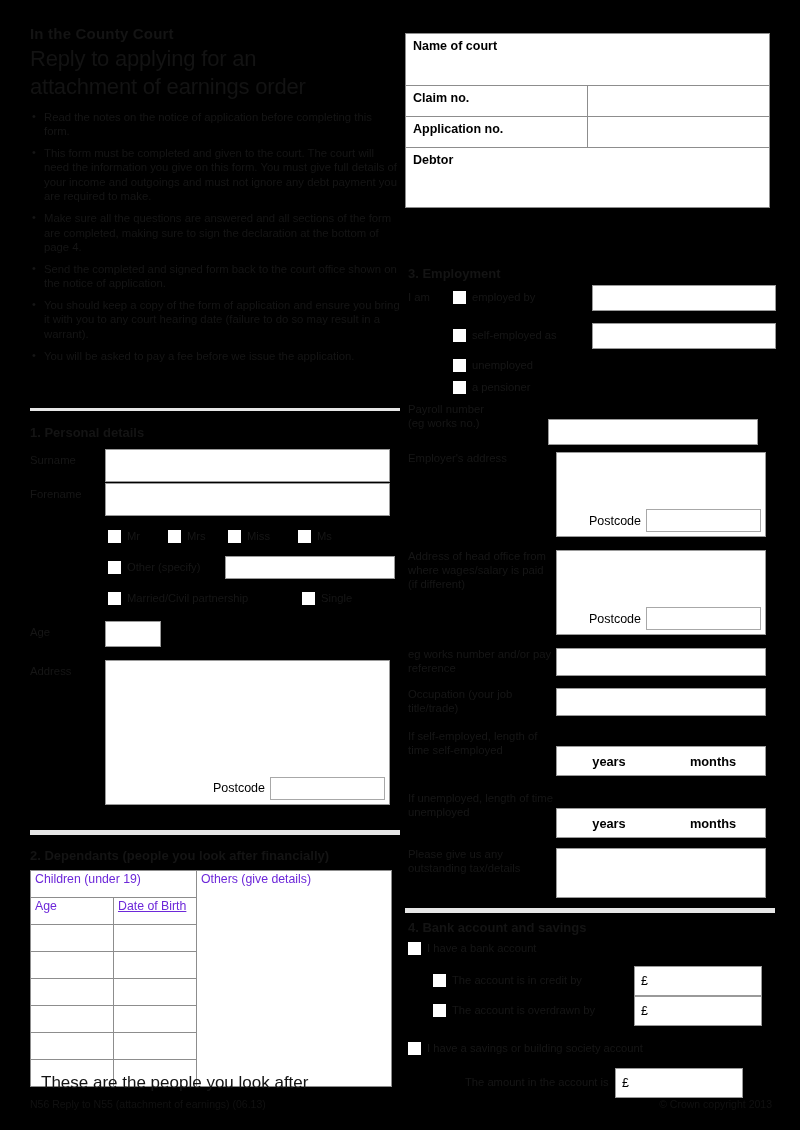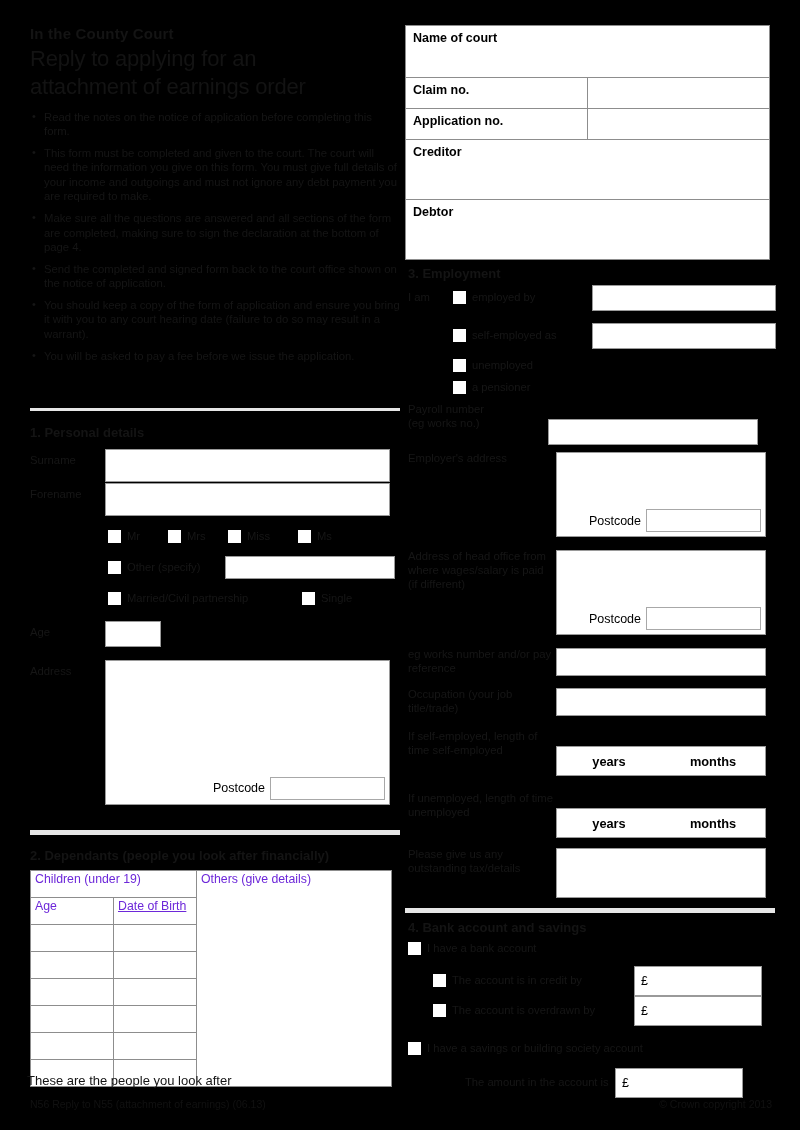--- a/index.html
+++ b/index.html
@@ -79,20 +79,21 @@
     margin: 0 0 8px 0;
     line-height: 1.2;
   }
 
   
   .court-table {
     border-collapse: collapse;
     width: 365px;
     background: #ffffff;
     table-layout: fixed;
+    margin-top: 8px;
   }
   .court-table td {
     border: 1px solid #8d8d8d;
     padding: 5px 7px 4px 7px;
     vertical-align: top;
     font-size: 12.5px;
     font-weight: 700;
     color: #000000;
     background: #ffffff;
     font-family: "Liberation Sans", sans-serif;
@@ -215,22 +216,22 @@
   }
   .footer-right {
     position: absolute;
     right: 28px; top: 1098px;
     font-size: 10.5px;
     color: #111111;
     text-align: right;
   }
   .note-left {
     position: absolute;
-    left: 27px; top: 1073px;
-    font-size: 13px;
+    left: 41px; top: 1073px;
+    font-size: 17px;
     color: #141414;
   }
 </style>
 </head>
 <body>
 
 <div class="page">
 
   <div class="col-left">
 
@@ -370,25 +371,20 @@
       <tr>
         <td class="ct-mid" style="width:120px;">Claim no.</td>
         <td class="ct-mid ct-blank"></td>
       </tr>
       <tr>
         <td class="ct-mid" style="width:120px;">Application no.</td>
         <td class="ct-mid ct-blank"></td>
       </tr>
       <tr>
         <td colspan="2" class="ct-big">
-          <span>Creditor</span>
-        </td>
-      </tr>
-      <tr>
-        <td colspan="2" class="ct-big">
           <span>Debtor</span>
         </td>
       </tr>
     </tbody>
       </table>
   </div>
 
   <div style="position:absolute;left:408px;top:266px;width:368px;">
     <div class="sec-h" style="margin-bottom:3px;">3. Employment</div>
 

